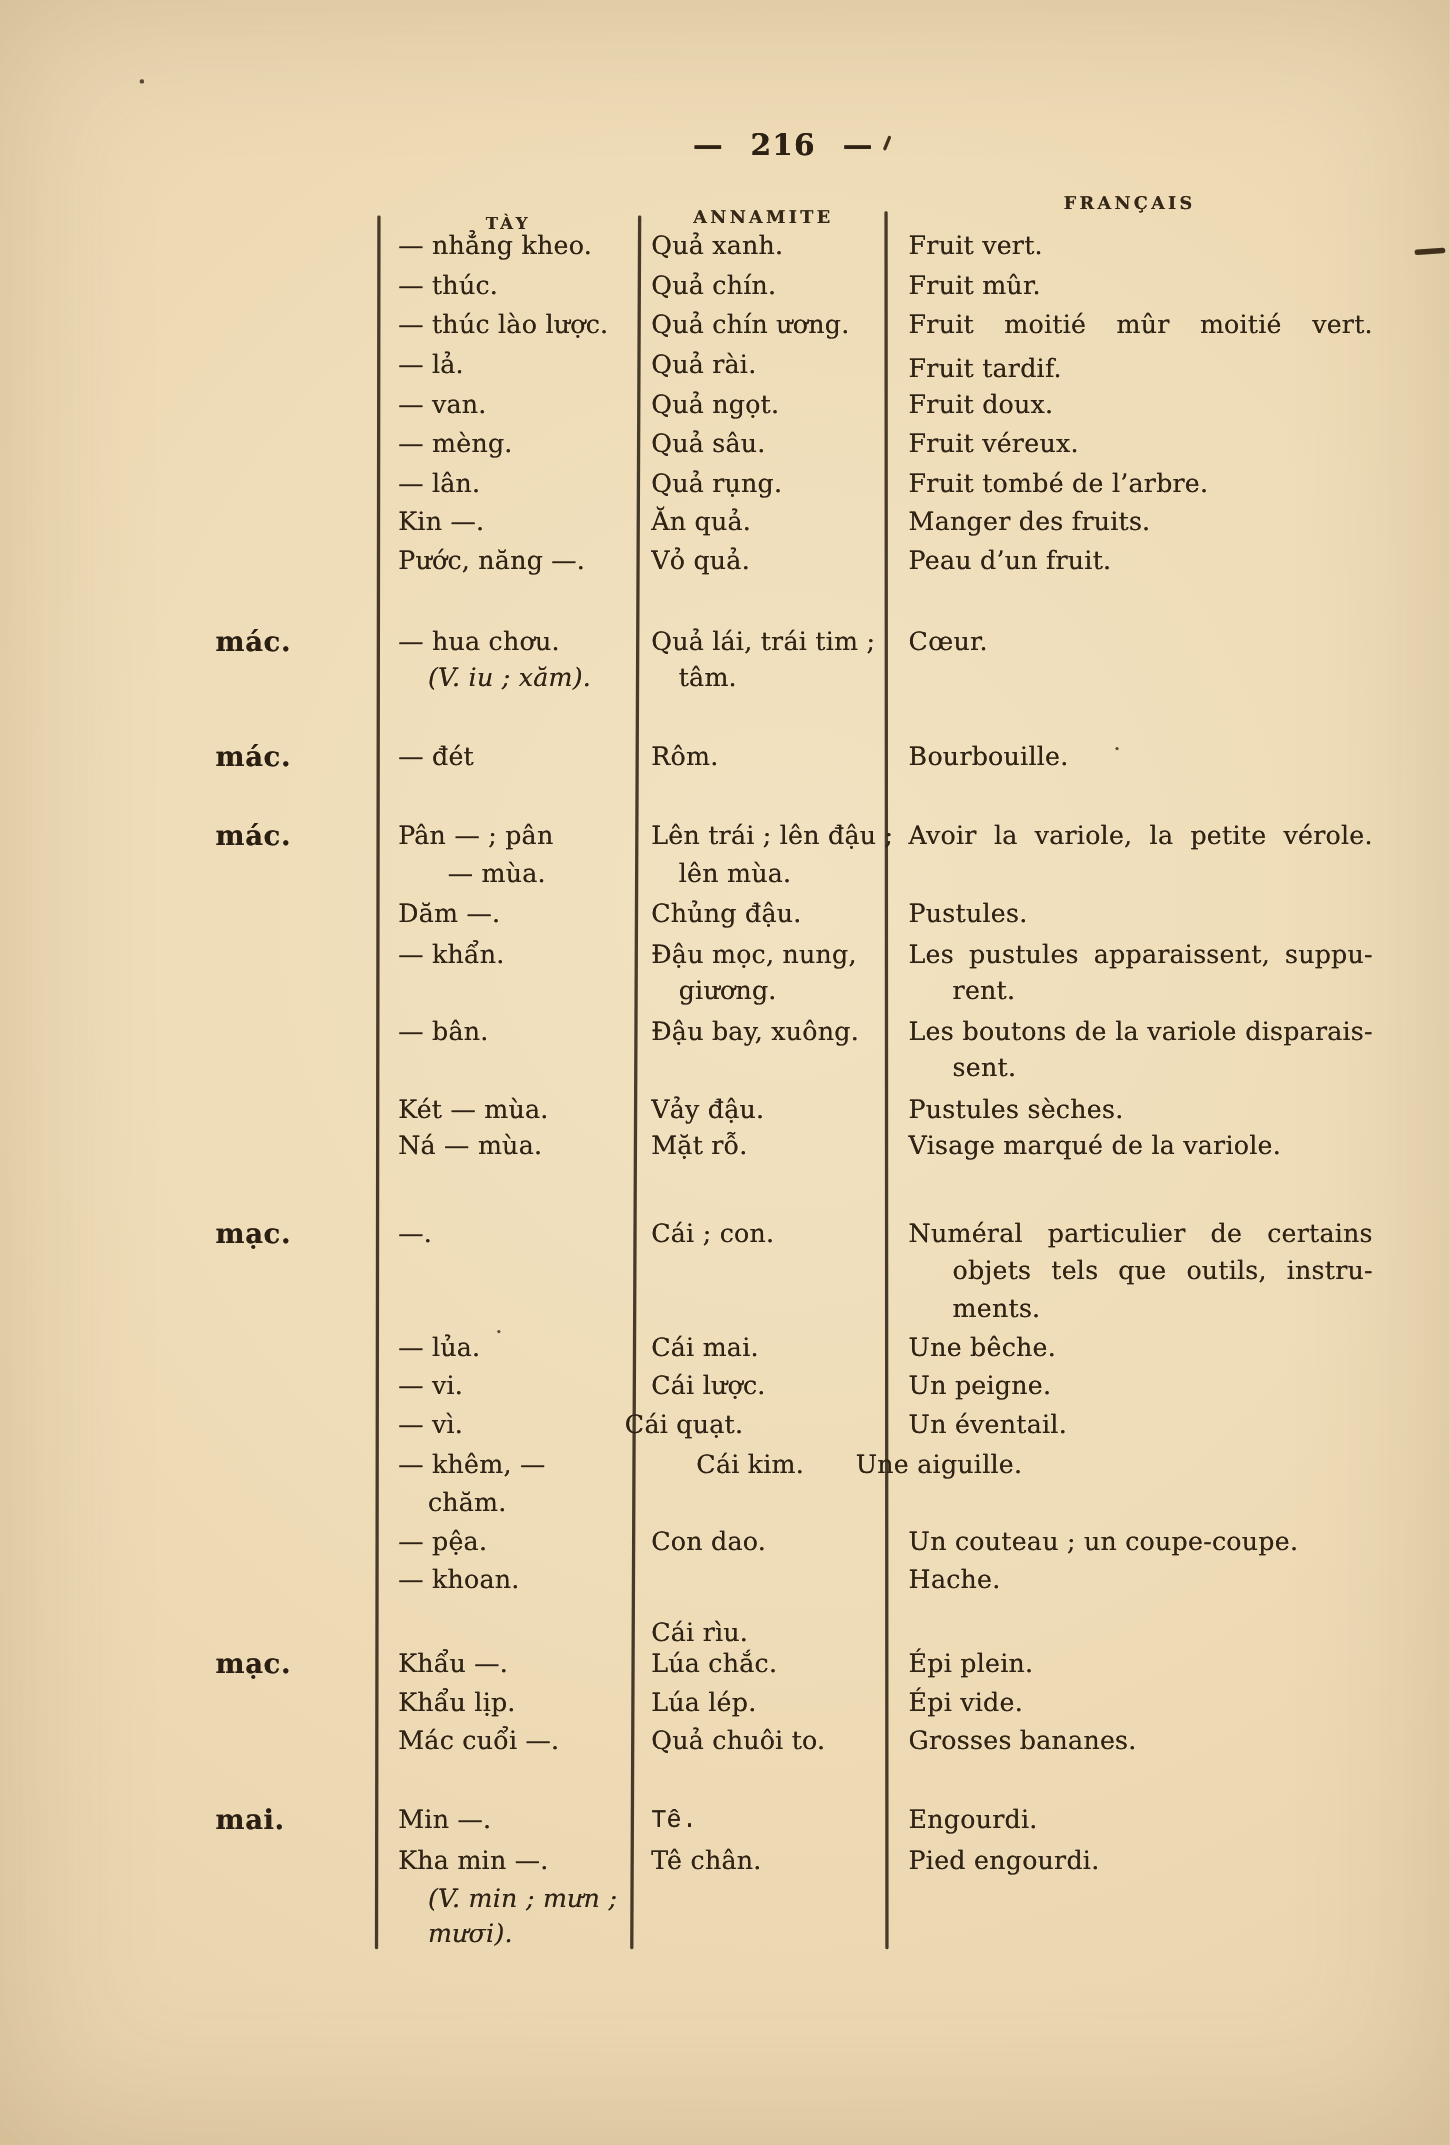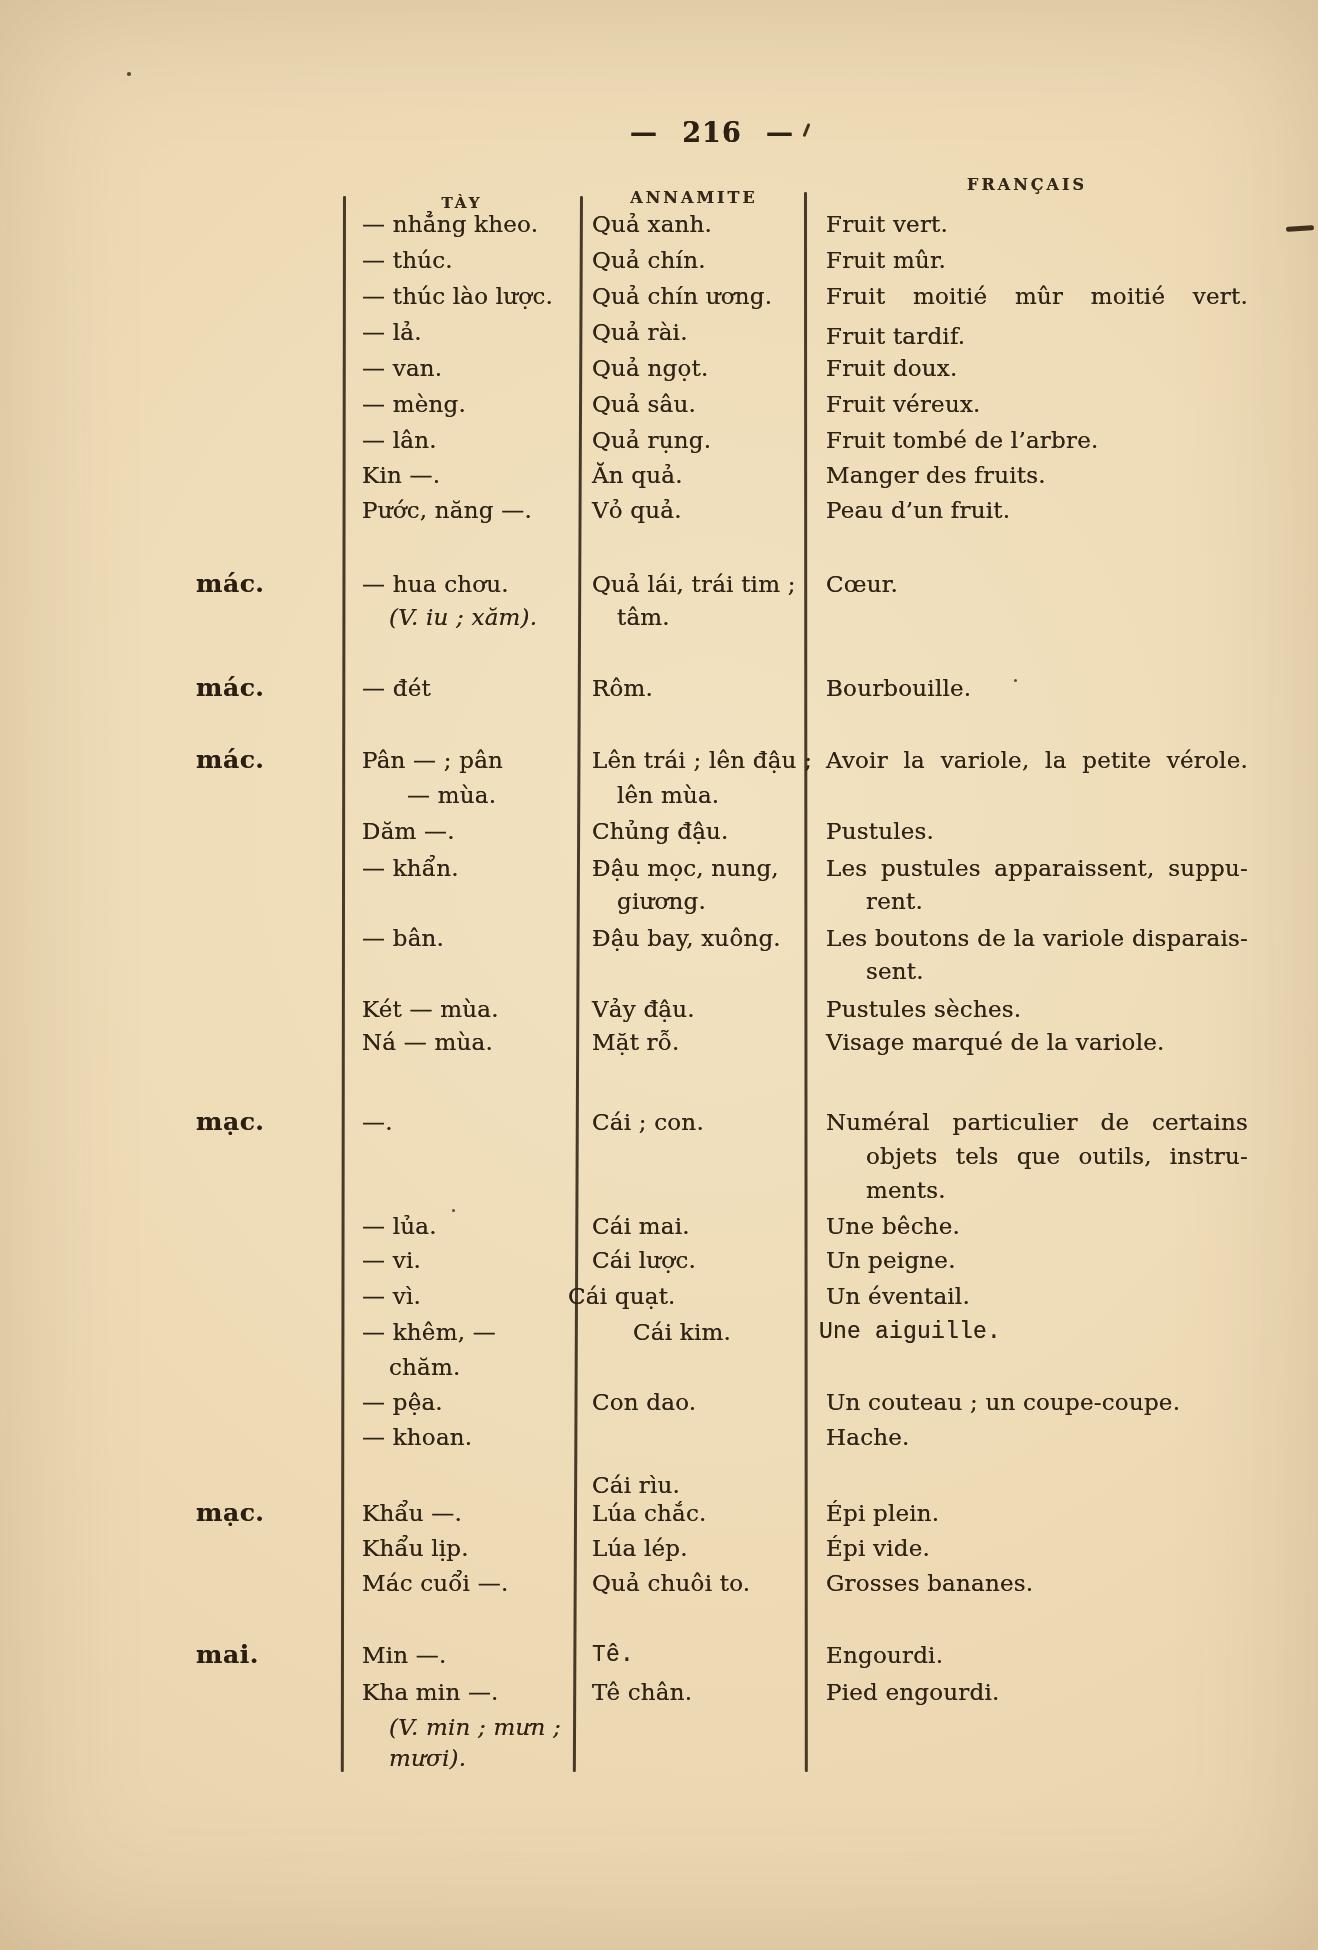--- a/index.html
+++ b/index.html
@@ -131,21 +131,21 @@
       <div class="cell ann" style="left: 592px; top: 1208px;">Cái mai.</div>
       <div class="cell fr" style="left: 826px; top: 1208px;">Une bêche.</div>
       <div class="cell tay" style="left: 362px; top: 1242px;">— vi.</div>
       <div class="cell ann" style="left: 592px; top: 1242px;">Cái lược.</div>
       <div class="cell fr" style="left: 826px; top: 1242px;">Un peigne.</div>
       <div class="cell tay" style="left: 362px; top: 1278px;">— vì.</div>
       <div class="cell ann" style="left: 568px; top: 1278px;">Cái quạt.</div>
       <div class="cell fr" style="left: 826px; top: 1278px;">Un éventail.</div>
       <div class="cell tay" style="left: 362px; top: 1314px;">— khêm, —</div>
       <div class="cell ann" style="left: 592px; top: 1314px; margin-left: 41px;">Cái kim.</div>
-      <div class="cell fr" style="left: 819px; top: 1314px; font-family: Liberation Mono, monospace;">Une aiguille.</div>
+      <div class="cell fr" style="left: 778px; top: 1314px;">Une aiguille.</div>
       <div class="cell tay ind" style="left: 389px; top: 1349px;">chăm.</div>
       <div class="cell tay" style="left: 362px; top: 1384px;">— pệa.</div>
       <div class="cell ann" style="left: 592px; top: 1384px;">Con dao.</div>
       <div class="cell fr" style="left: 826px; top: 1384px;">Un couteau ; un coupe-coupe.</div>
       <div class="cell tay" style="left: 362px; top: 1419px;">— khoan.</div>
       <div class="cell ann" style="left: 592px; top: 1467px;">Cái rìu.</div>
       <div class="cell fr" style="left: 826px; top: 1419px;">Hache.</div>
       <div class="cell head" style="left: 196px; top: 1495px;">mạc.</div>
       <div class="cell tay" style="left: 362px; top: 1495px;">Khẩu —.</div>
       <div class="cell ann" style="left: 592px; top: 1495px; text-align: right;">Lúa chắc.</div>

